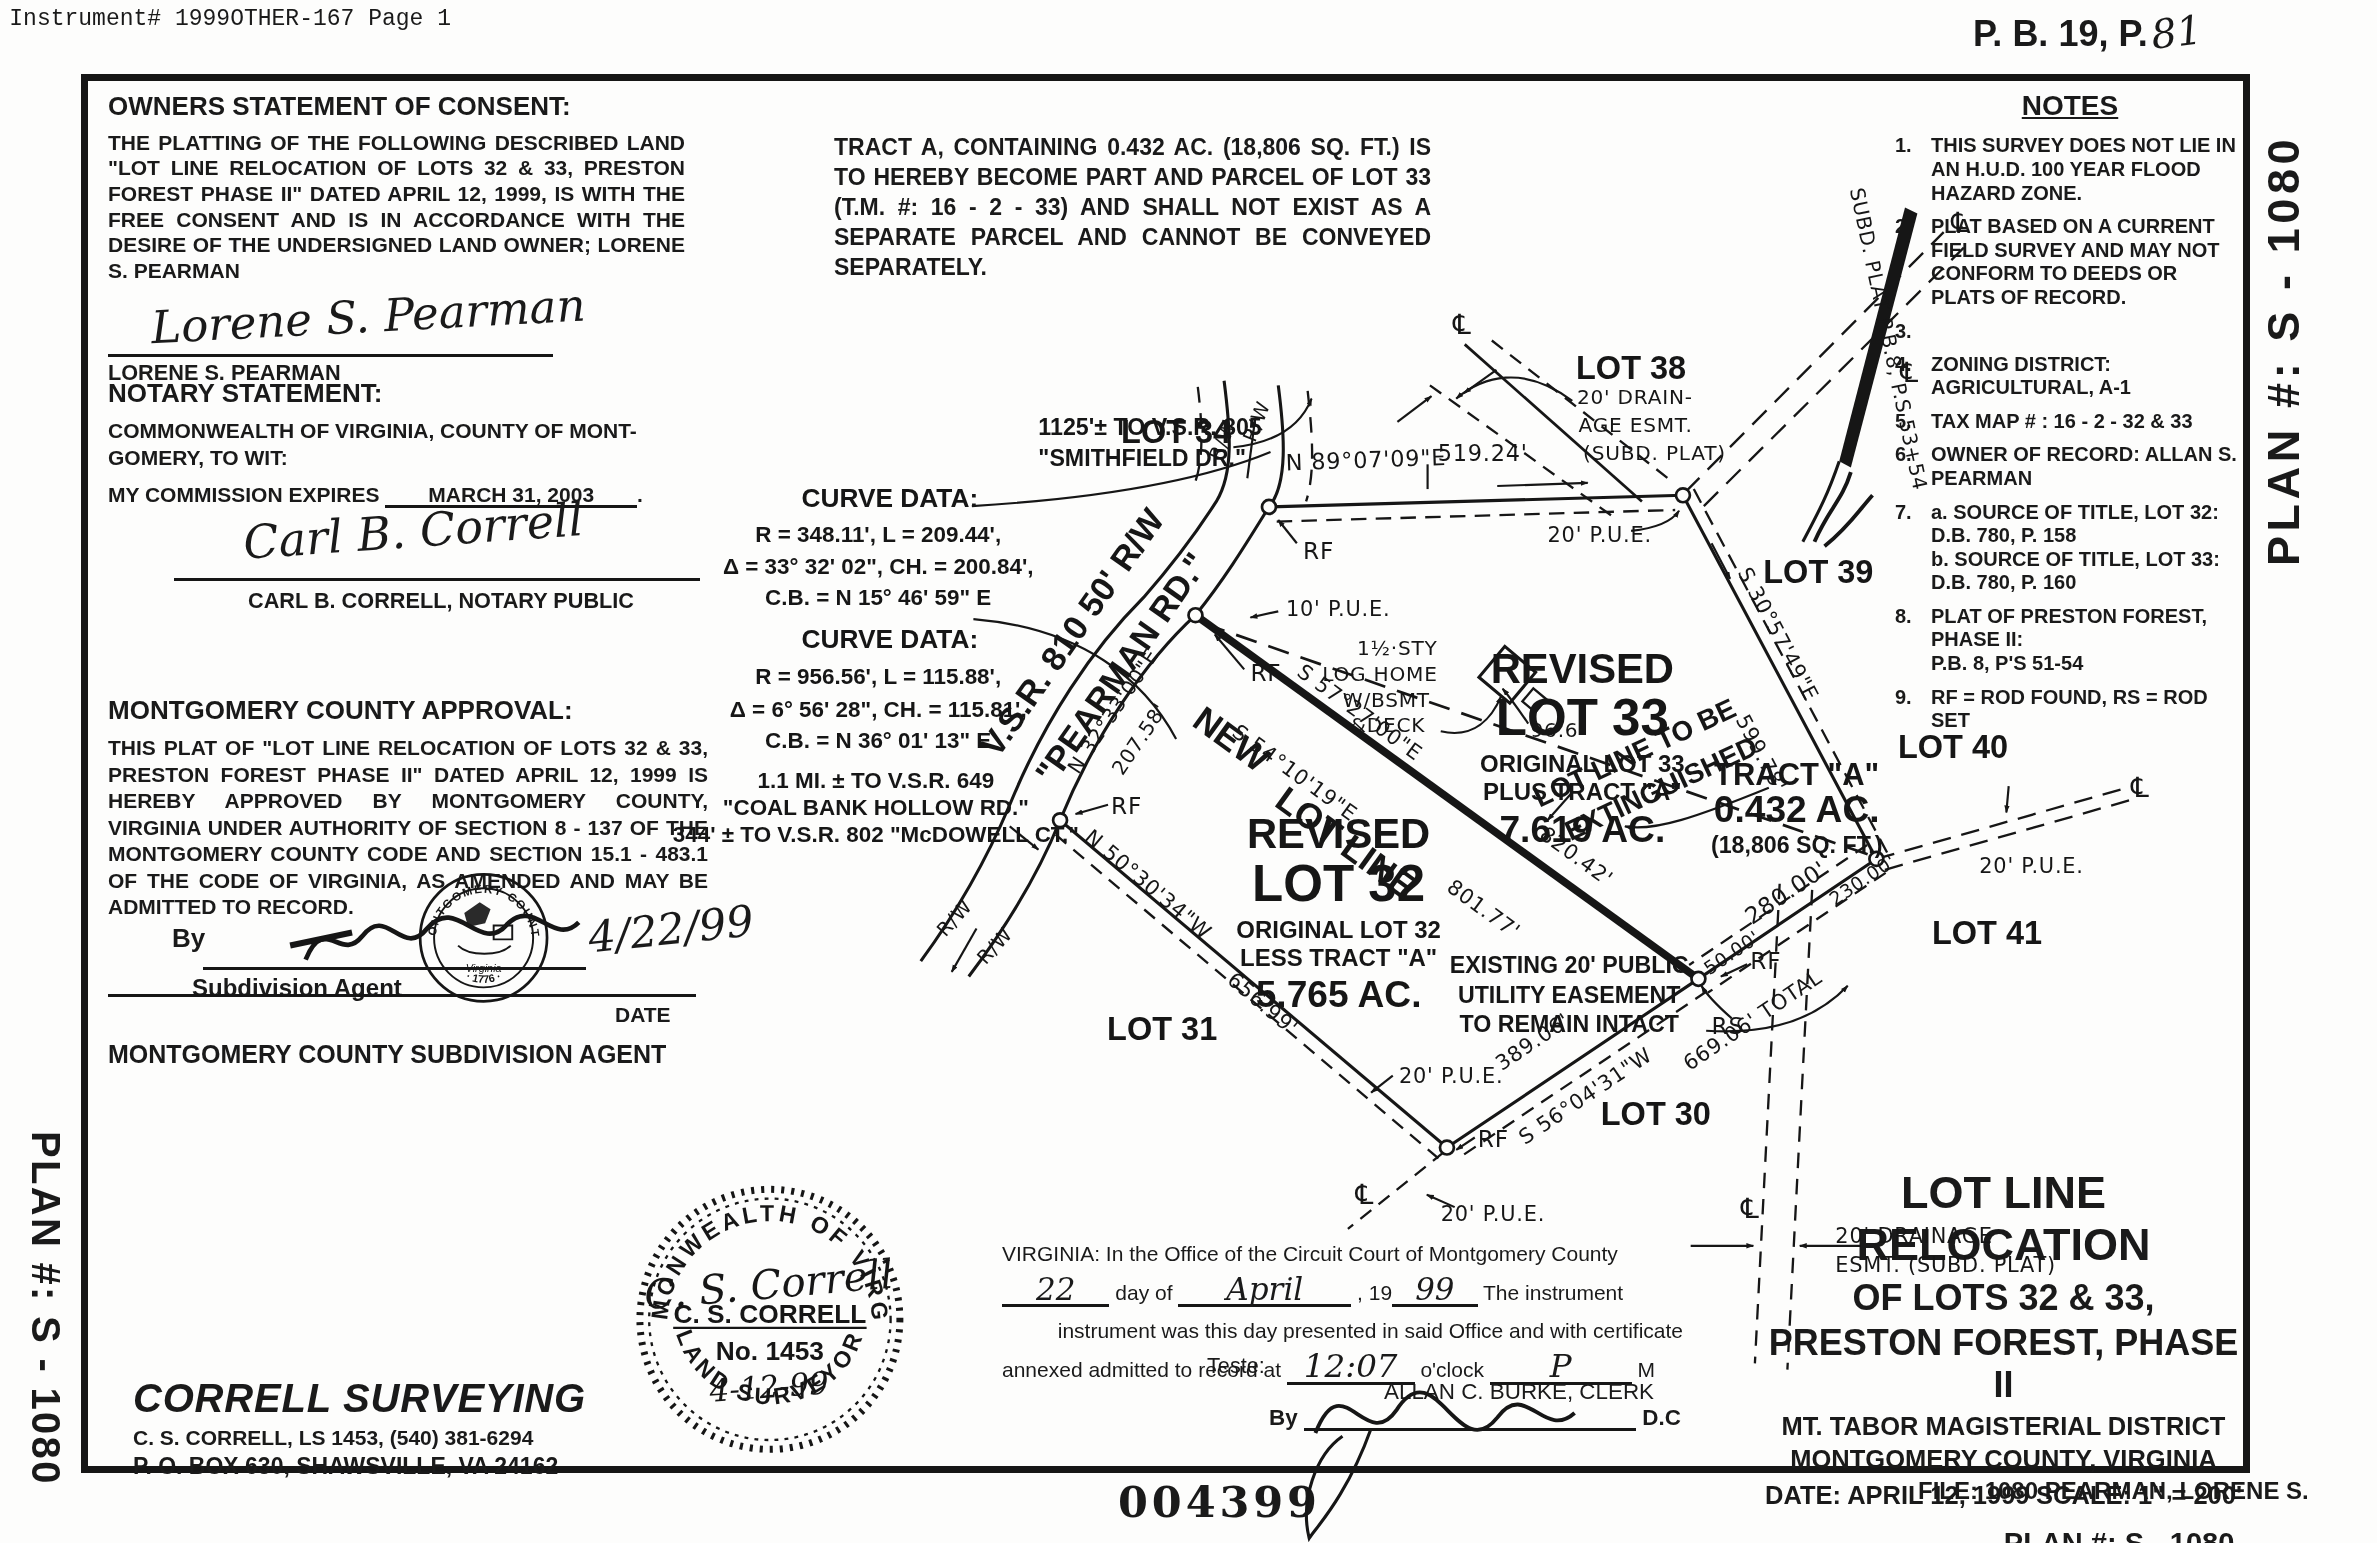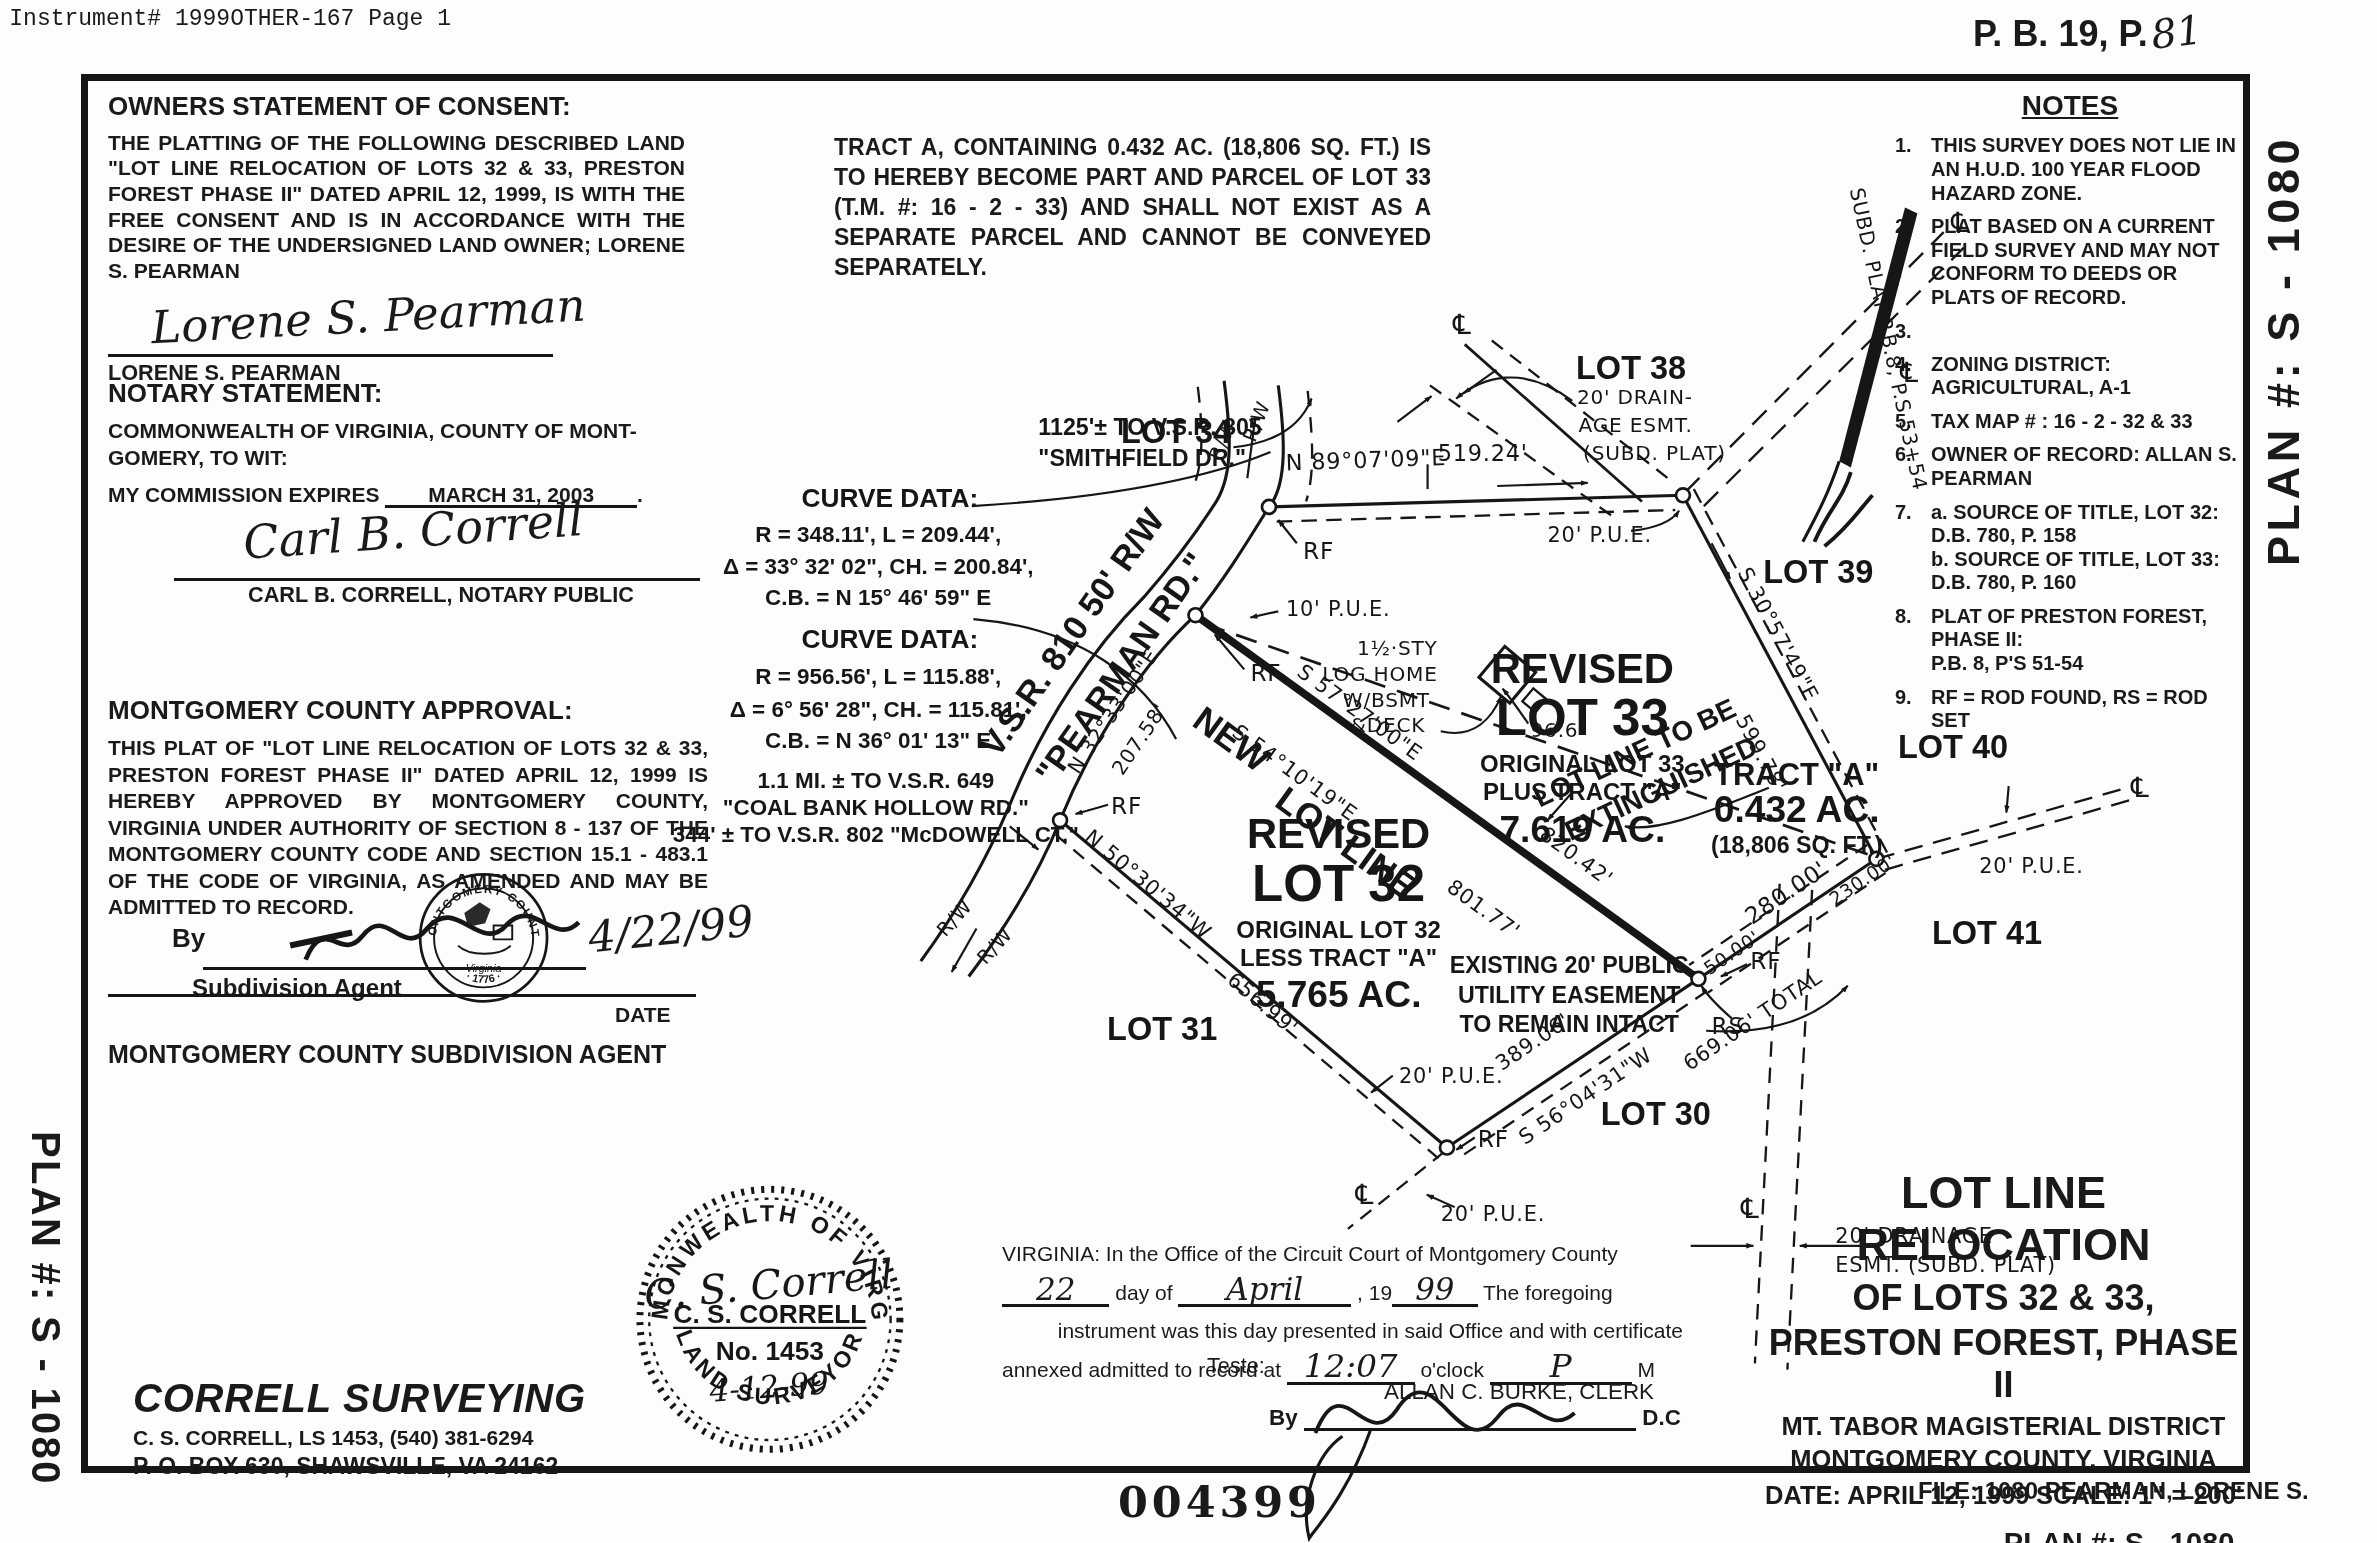--- a/index.html
+++ b/index.html
@@ -56,21 +56,21 @@
     <div class="b" style="font-size:26px;">NOTARY STATEMENT:</div>
     <div class="b" style="font-size:21px;line-height:1.25;margin-top:9.3px;">COMMONWEALTH OF VIRGINIA, COUNTY OF MONT-GOMERY, TO WIT:</div>
     <div class="b" style="font-size:21px;margin-top:12.4px;">
       <span>MY COMMISSION EXPIRES</span>
       <span class="ufill" style="padding:0 43px;"><span>MARCH 31, 2003</span></span><span>.</span>
     </div>
     <div style="position:relative;height:74px;">
       <span class="script" style="position:absolute;left:135px;top:-4.6px;font-size:46px;transform:rotate(-4deg);">Carl B. Correll</span>
       <div class="hline" style="position:absolute;left:66px;bottom:1.5px;width:526px;"></div>
     </div>
-    <div class="b ctr" style="font-size:21.7px;width:542px;margin-left:62px;">CARL B. CORRELL, NOTARY PUBLIC</div>
+    <div class="b ctr" style="font-size:21.7px;width:542px;margin-left:62px;margin-top:6px;">CARL B. CORRELL, NOTARY PUBLIC</div>
   </div>
 
   <div class="abs" style="left:108px;top:695px;width:600px;">
     <div class="b" style="font-size:26px;">MONTGOMERY COUNTY APPROVAL:</div>
     <div class="b just" style="font-size:21px;line-height:1.26;margin-top:9.3px;">THIS PLAT OF "LOT LINE RELOCATION OF LOTS 32 &amp; 33, PRESTON FOREST PHASE II" DATED APRIL 12, 1999 IS HEREBY APPROVED BY MONTGOMERY COUNTY, VIRGINIA UNDER AUTHORITY OF SECTION 8 - 137 OF THE MONTGOMERY COUNTY CODE AND SECTION 15.1 - 483.1 OF THE CODE OF VIRGINIA, AS AMENDED AND MAY BE ADMITTED TO RECORD.</div>
   </div>
   <div class="abs b" style="left:172px;top:923px;font-size:26px;">By</div>
   <div class="abs hline" style="left:203px;top:967px;width:383px;"></div>
   <div class="abs b" style="left:192px;top:974px;font-size:24px;">Subdivision Agent</div>
   <div class="abs script" style="left:588px;top:904px;font-size:43px;transform:rotate(-6deg);">4/22/99</div>
@@ -121,21 +121,21 @@
       </div>
   </div>
 
   <div class="abs" style="left:1002px;top:1243px;width:681px;font-size:21px;line-height:1.0;">
     <div>VIRGINIA:  In the Office of the Circuit Court of Montgomery County</div>
     <div style="margin-top:10.8px;">
       <span class="ufill" style="padding:0 34px;"><span class="script" style="font-size:31px;">22</span></span>
       <span>day of</span>
       <span class="ufill" style="padding:0 48px;"><span class="script" style="font-size:31px;">April</span></span>
       <span>, 19</span><span class="ufill" style="padding:0 23px;"><span class="script" style="font-size:31px;">99</span></span>
-      <span>The foregoing</span>
+      <span>The instrument</span>
     </div>
     <div style="margin-top:12.4px;text-align:right;">instrument was this day presented in said Office and with certificate</div>
     <div style="margin-top:10.8px;">
       <span>annexed admitted to record at</span>
       <span class="ufill" style="padding:0 17px;"><span class="script" style="font-size:32.5px;">12:07</span></span>
       <span>o'clock</span>
       <span class="ufill" style="padding:0 60px;"><span class="script" style="font-size:32.5px;">P</span></span>
       <span>M</span>
     </div>
   </div>

